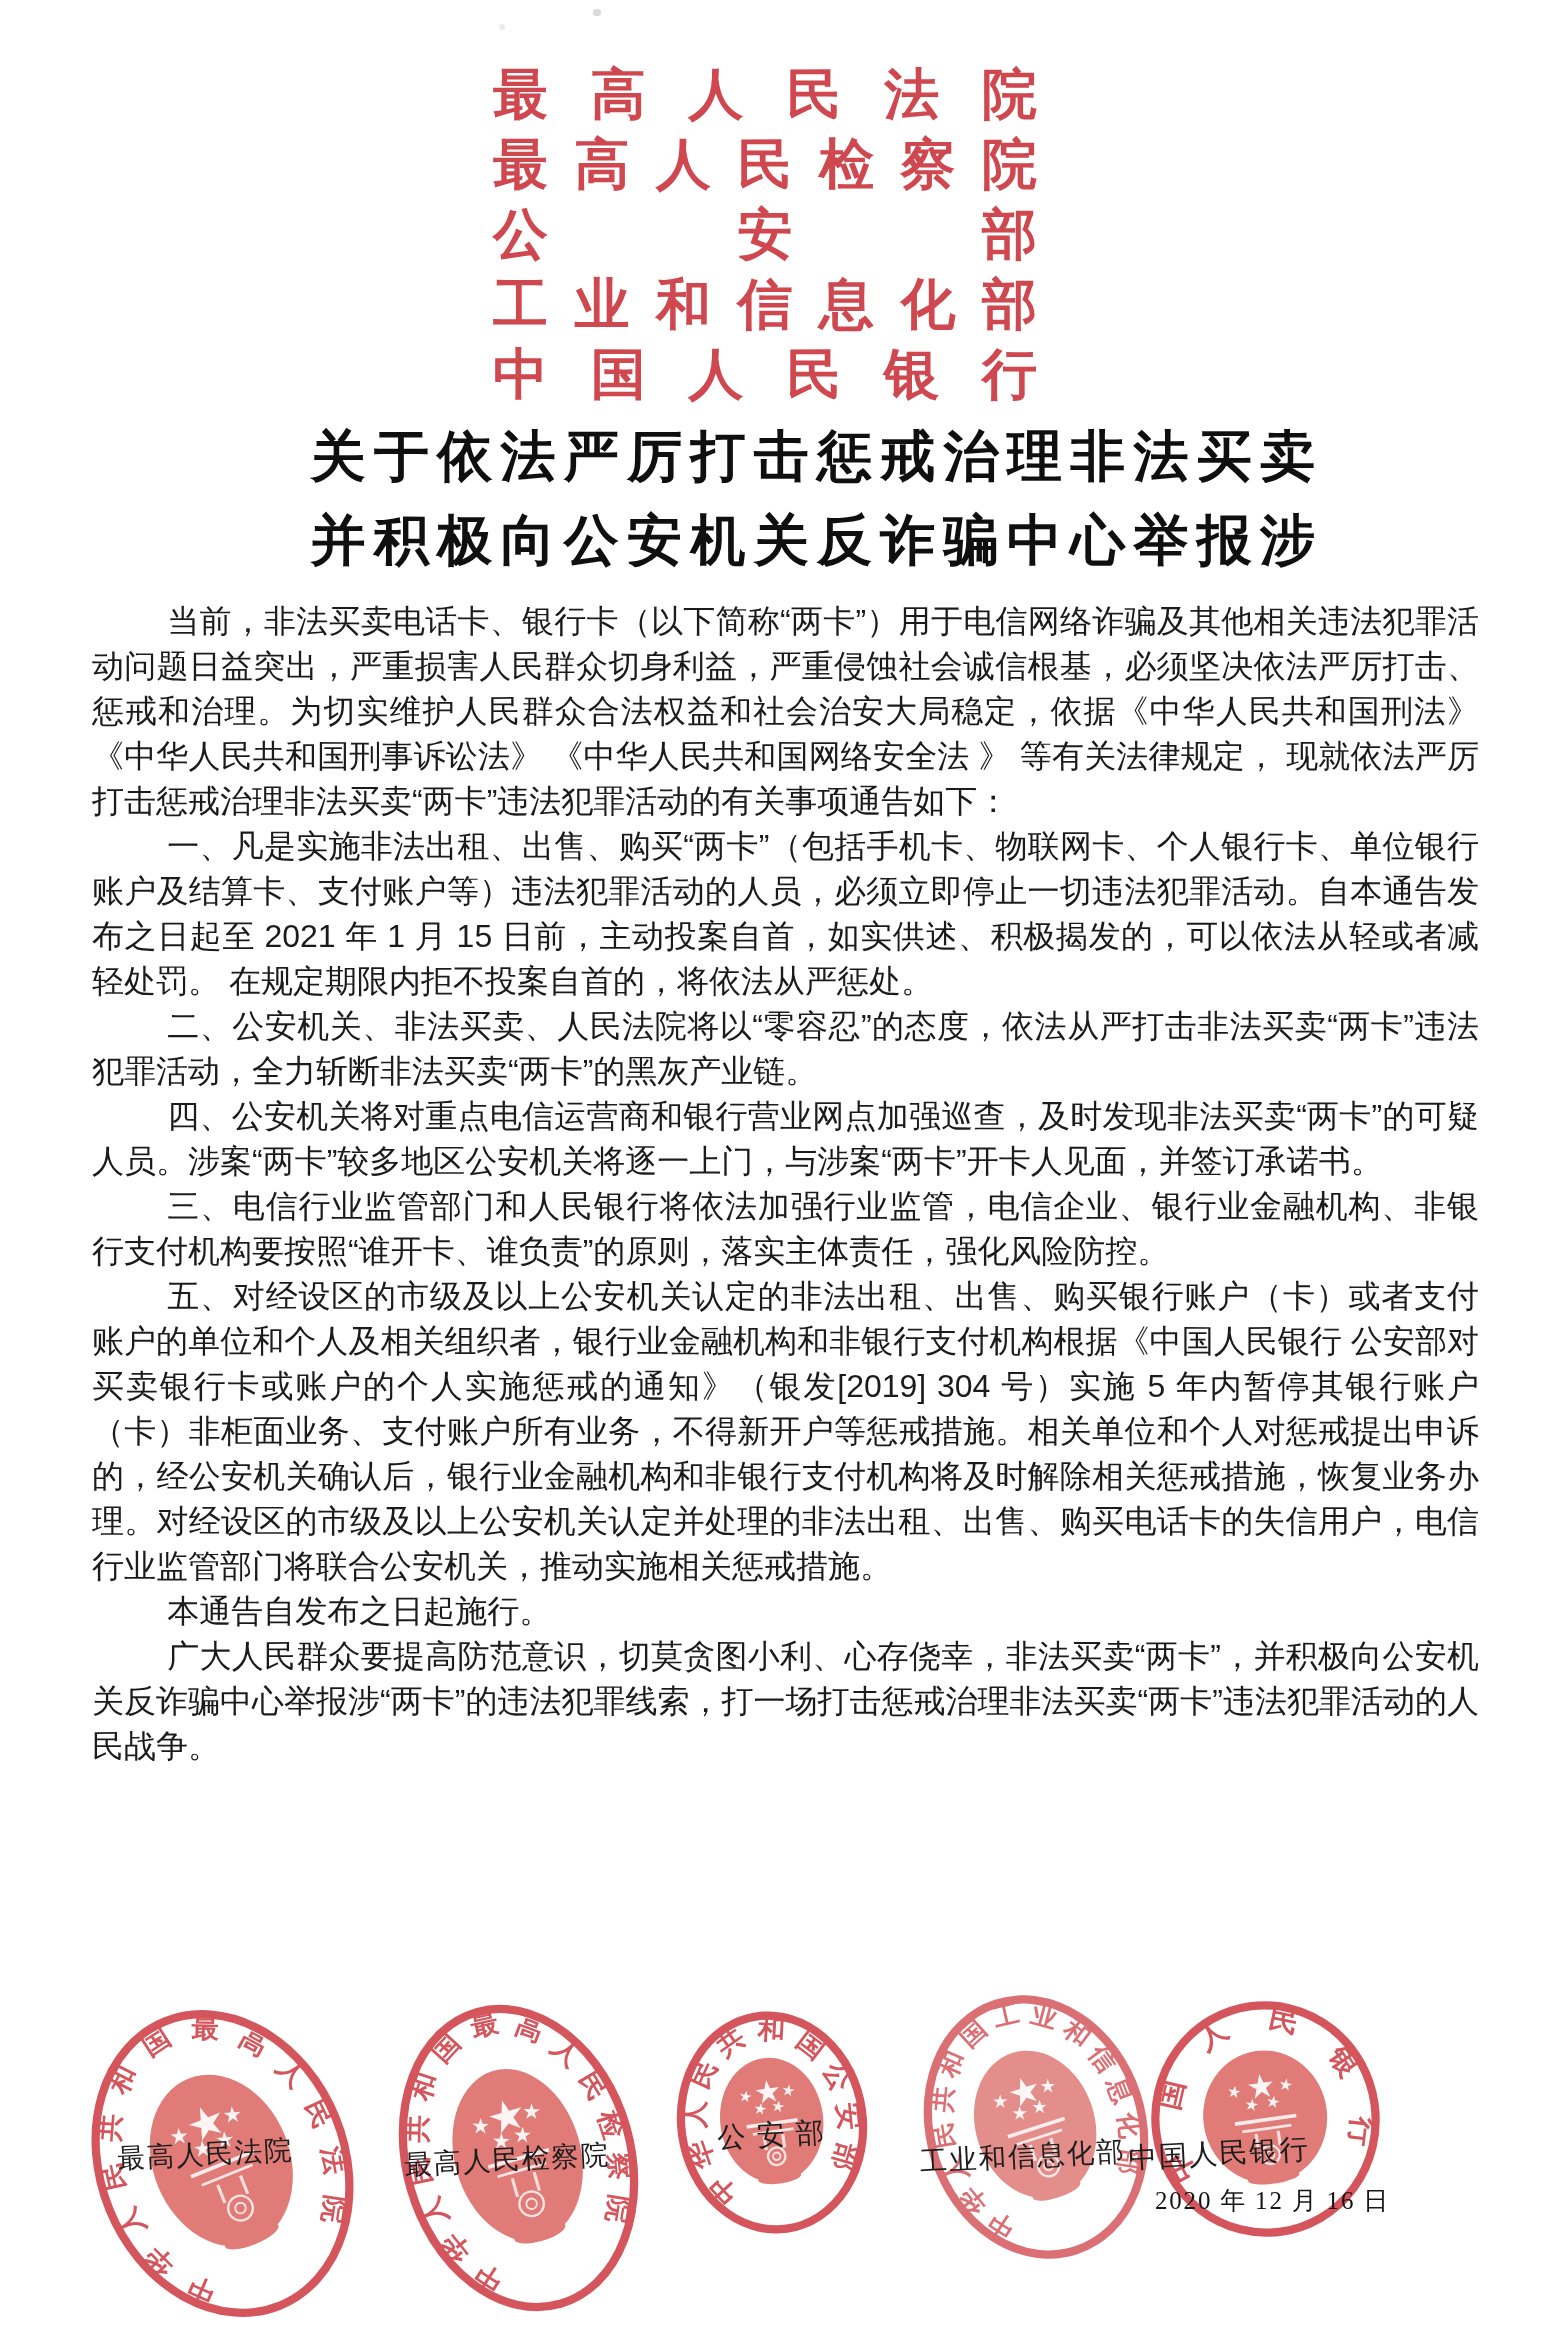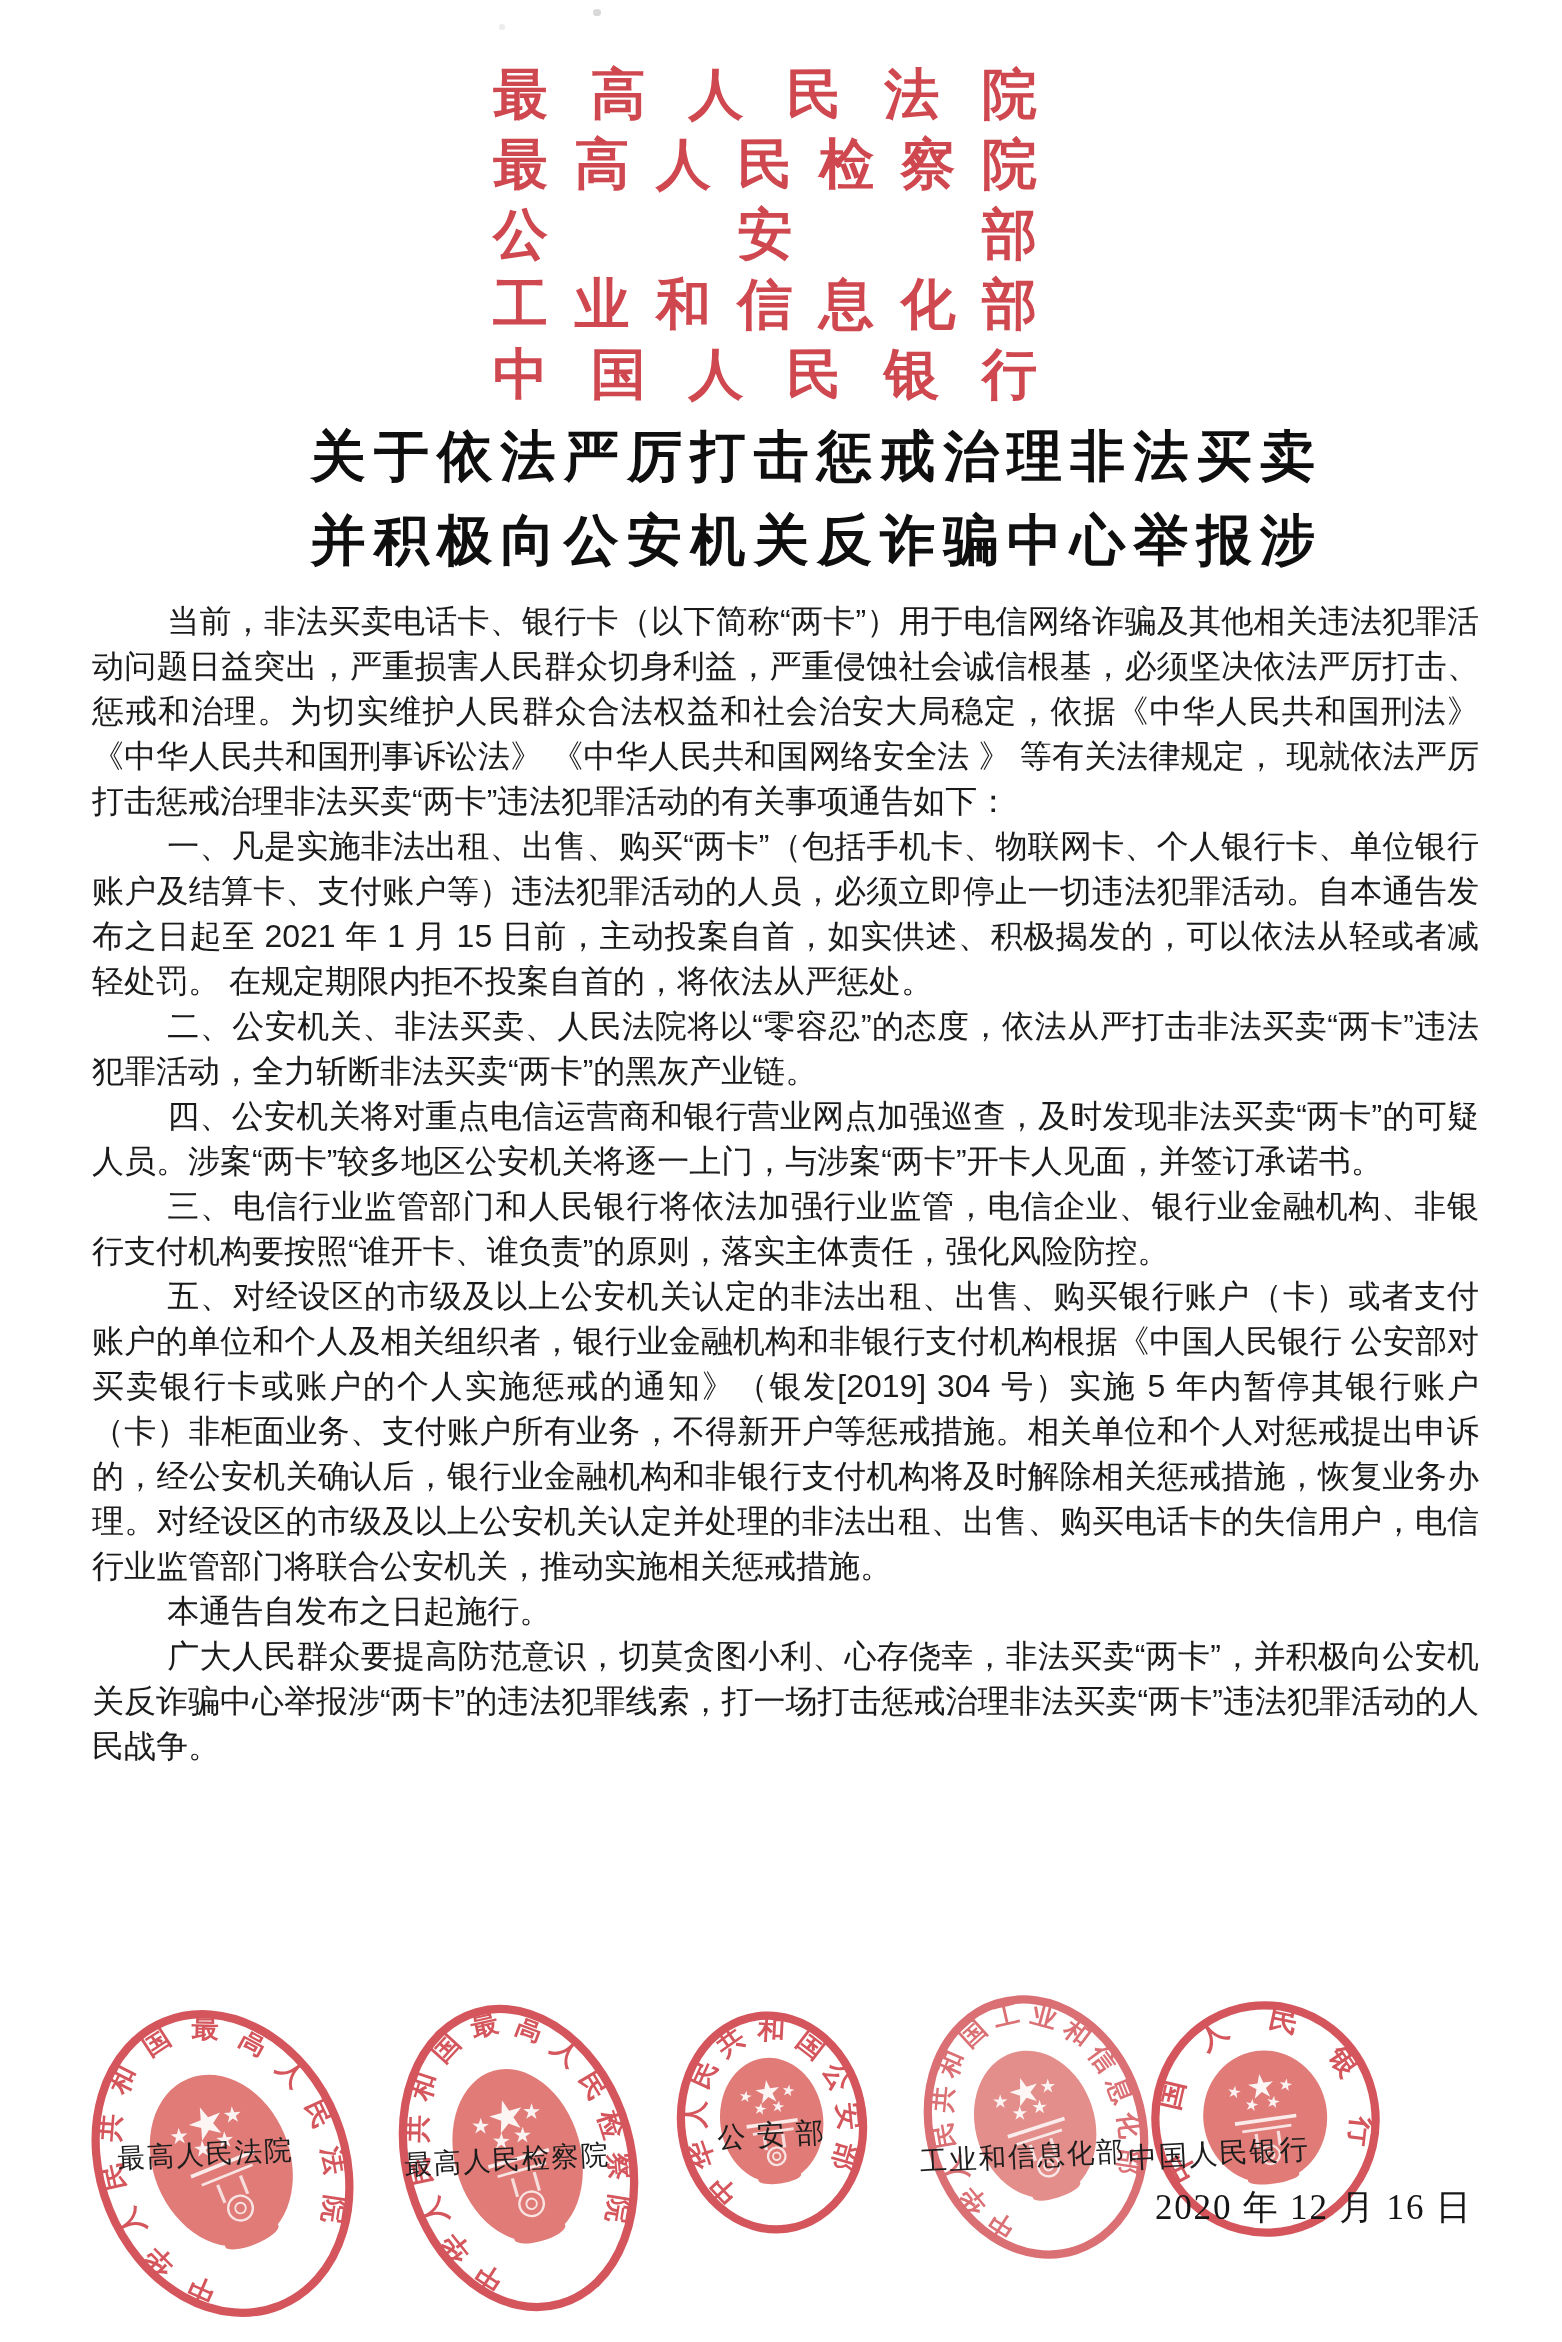--- a/index.html
+++ b/index.html
@@ -43,21 +43,21 @@
     font-size:32px;line-height:45px;
     text-align:justify;
     text-indent:2.35em;
     font-family:Liberation Sans, sans-serif;
   }
   
   .seal{position:absolute;}
   .seal svg{display:block;overflow:visible;}
   .doc-date{
     position:absolute;left:1155px;top:2184px;
-    font-size:35px;letter-spacing:1.8px;color:#151515;
+    font-size:25px;letter-spacing:1.8px;color:#151515;
     font-family:"Liberation Serif","DejaVu Serif",serif;
     white-space:nowrap;
   }
   .artifact{position:absolute;background:#b9b9b9;border-radius:50%;opacity:.55;}
 </style>
 </head>
 <body>
 
 <div class="page">
 

